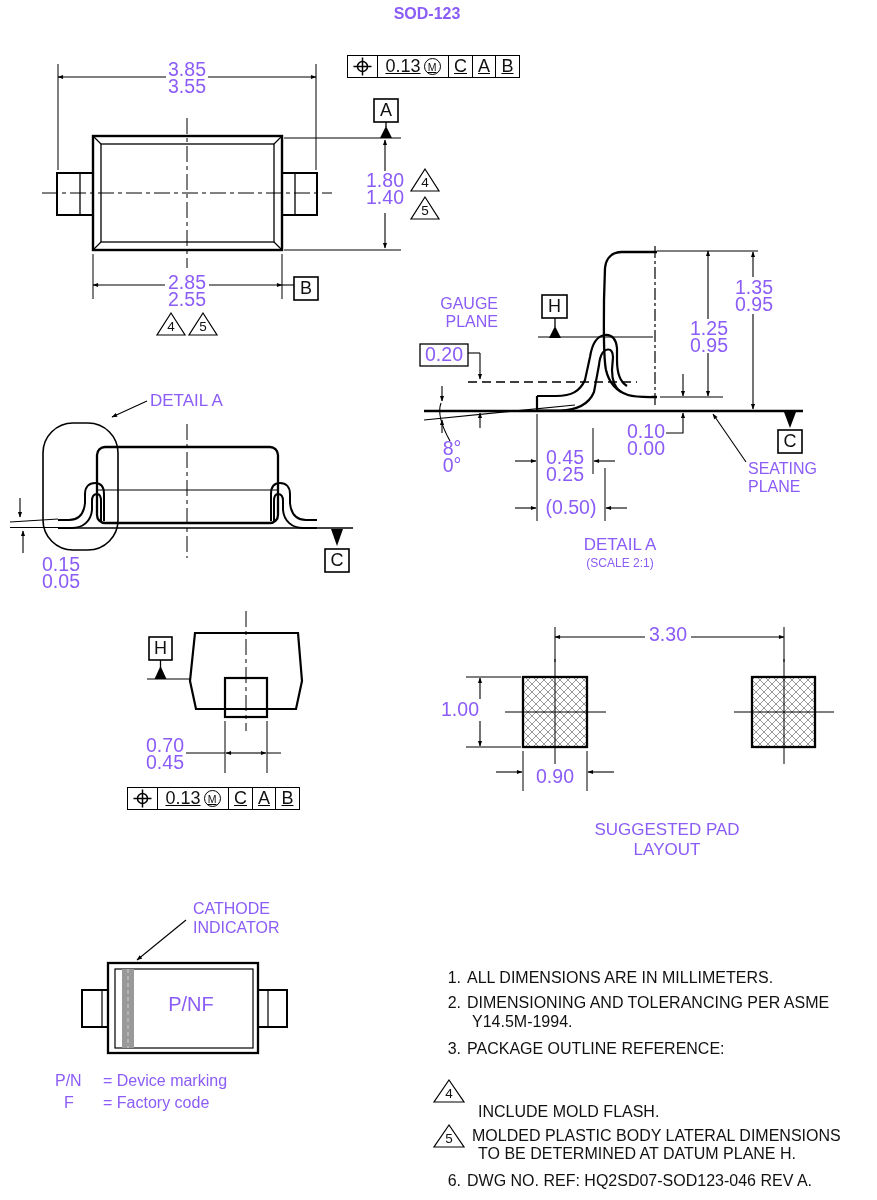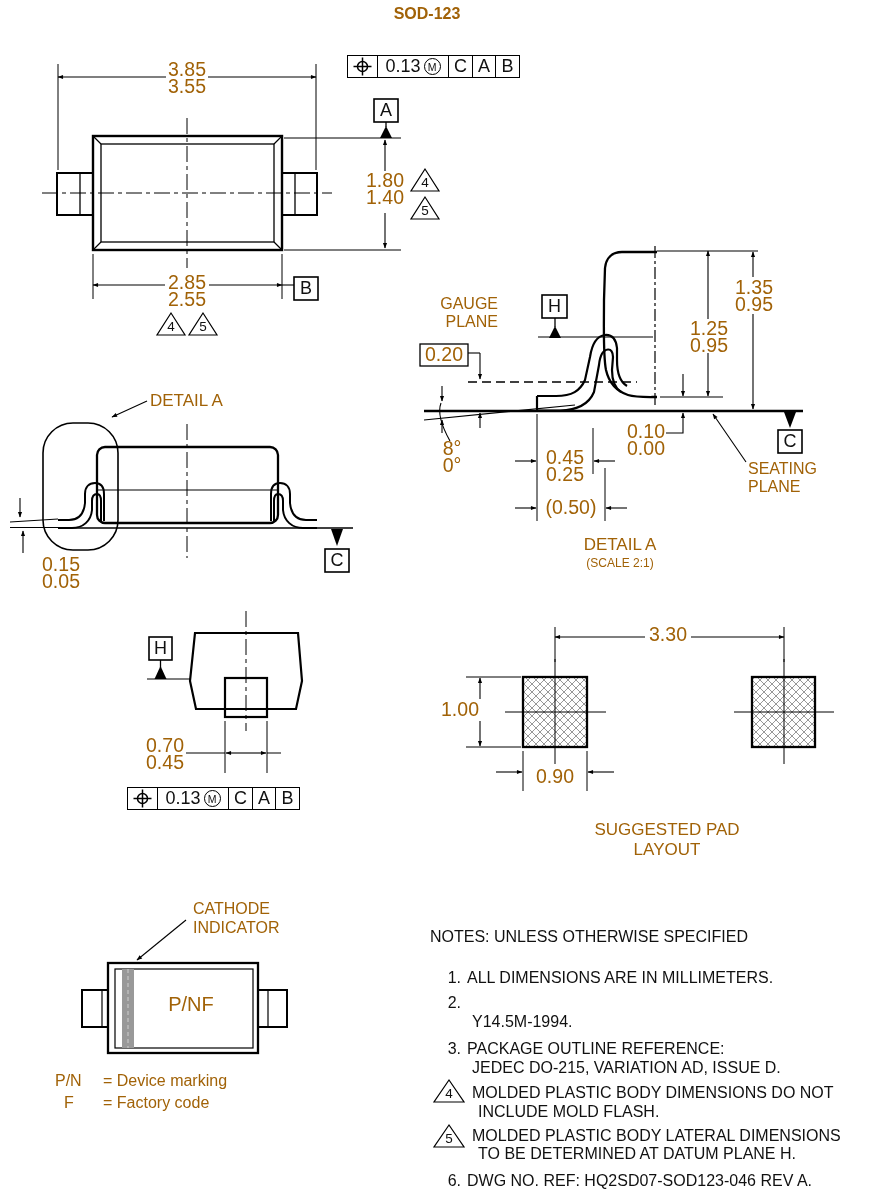--- a/index.html
+++ b/index.html
@@ -1,29 +1,29 @@
 <!DOCTYPE html>
 <html><head>
 <meta charset="utf-8">
 <style>
   html,body{margin:0;padding:0;background:#fff;}
   #page{position:relative;width:877px;height:1200px;background:#ffffff;overflow:hidden;
         font-family:"Liberation Sans", sans-serif;color:#000;}
   svg.canvas{position:absolute;left:0;top:0;}
-  .t{position:absolute;white-space:pre-line;color:#a16207;font-size:19.5px;line-height:17px;}
+  .t{position:absolute;white-space:pre-line;color:#8b5cf6;font-size:19.5px;line-height:17px;}
   .c{transform:translateX(-50%);text-align:center;}
   .r{text-align:right;}
   .lab{font-size:16px;line-height:18px;}
   .small{font-size:12px;line-height:13px;}
   .bold{font-weight:bold;}
   .cap{font-size:17px;line-height:18px;}
   .dletter{position:absolute;font-size:18px;line-height:23px;width:24px;text-align:center;color:#111;}
   .trid{position:absolute;font-size:13.5px;line-height:14px;transform:translateX(-50%);color:#111;}
   .fcf{position:absolute;display:flex;height:23px;border:1.7px solid #000;background:#fff;
-       align-items:center;box-sizing:border-box;}
+       align-items:center;box-sizing:border-box;text-decoration:underline;}
   .fcf-cell{display:flex;align-items:center;justify-content:center;height:100%;
             border-right:1.7px solid #000;font-size:18px;color:#111;box-sizing:border-box;}
   .fcf-cell:last-child{border-right:none;}
   .w30{width:30px;}.w71{width:71px;}.w24{width:24px;}.w23{width:23px;}
   .mc{display:inline-flex;align-items:center;justify-content:center;width:15px;height:15px;
       border:1.5px solid #000;border-radius:50%;margin-left:3px;}
   .mc i{font-style:normal;font-size:10.5px;line-height:10px;}
   .note-num{position:absolute;font-size:16px;line-height:18px;width:16px;text-align:right;color:#111;}
   .note-line{position:absolute;font-size:16px;line-height:18px;white-space:pre;color:#111;}
 </style>
@@ -284,30 +284,28 @@
 LAYOUT</span>
 
 <span class="t lab" style="left:193px;top:899px;line-height:19px">CATHODE
 INDICATOR</span>
 <span class="t c" style="left:191px;top:996px;font-size:20px">P/NF</span>
 <span class="t lab" style="left:55px;top:1072px">P/N</span>
 <span class="t lab" style="left:103px;top:1072px">= Device marking</span>
 <span class="t lab" style="left:64px;top:1094px">F</span>
 <span class="t lab" style="left:103px;top:1094px">= Factory code</span>
 
-<span class="note-line" style="left:430px;top:928px">NOTES: UNLESS OTHERWISE SPECIFIED</span>
 <span class="note-num" style="left:445px;top:969px">1.</span>
 <span class="note-line" style="left:467px;top:969px">ALL DIMENSIONS ARE IN MILLIMETERS.</span>
 <span class="note-num" style="left:445px;top:994px">2.</span>
+<span class="note-line" style="left:467px;top:994px">DIMENSIONING AND TOLERANCING PER ASME</span>
 <span class="note-line" style="left:472px;top:1013px">Y14.5M-1994.</span>
 <span class="note-num" style="left:445px;top:1040px">3.</span>
 <span class="note-line" style="left:467px;top:1040px">PACKAGE OUTLINE REFERENCE:</span>
-<span class="note-line" style="left:472px;top:1059px">JEDEC DO-215, VARIATION AD, ISSUE D.</span>
 <span class="trid" style="left:449px;top:1087px">4</span>
-<span class="note-line" style="left:472px;top:1084px">MOLDED PLASTIC BODY DIMENSIONS DO NOT</span>
 <span class="note-line" style="left:478px;top:1103px">INCLUDE MOLD FLASH.</span>
 <span class="trid" style="left:449px;top:1132px">5</span>
 <span class="note-line" style="left:478px;top:1145px">TO BE DETERMINED AT DATUM PLANE H.</span>
 <span class="note-line" style="left:472px;top:1127px">MOLDED PLASTIC BODY LATERAL DIMENSIONS</span>
 <span class="note-num" style="left:445px;top:1172px">6.</span>
 <span class="note-line" style="left:467px;top:1172px">DWG NO. REF: HQ2SD07-SOD123-046 REV A.</span>
 
 </div>
 
 </body></html>

